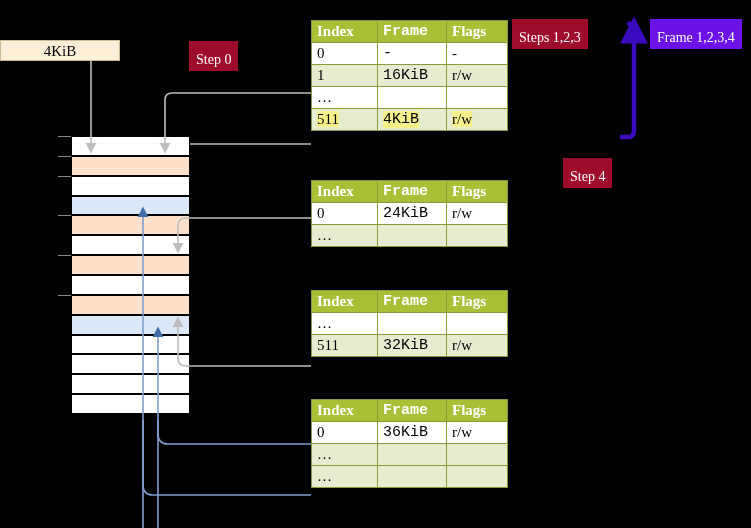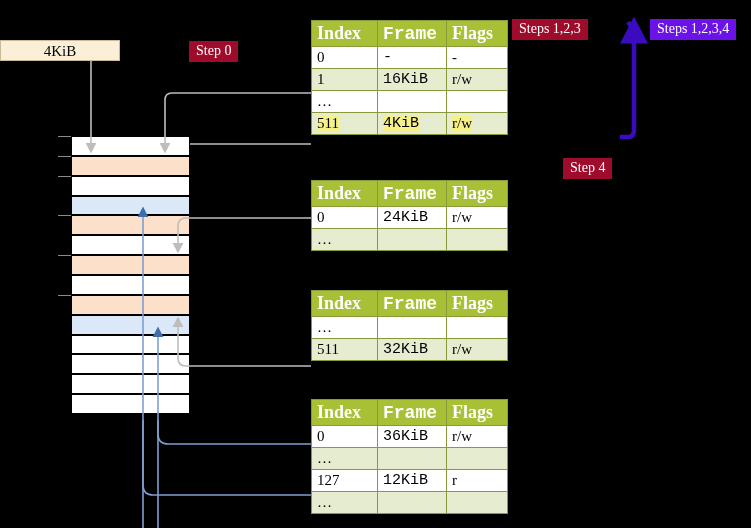--- a/index.html
+++ b/index.html
@@ -14,21 +14,21 @@
   .kib-box{
     position:absolute;left:0px;top:40px;width:120px;height:21px;
     background:#fbefd7;border:1px solid #c9bb94;
     color:#000;font-size:15px;line-height:21px;text-align:center;
     box-sizing:border-box;
   }
 
   
   .badge{
     position:absolute;color:#fff;font-size:14px;line-height:18px;
-    padding:1px 7px 2px 7px;white-space:nowrap;
+    padding:10px 7px 2px 7px;white-space:nowrap;
     box-sizing:border-box;
   }
   .badge.red{background:#9e0b2b;}
   .badge.violet{background:#6a12e8;}
   #badge-step0{left:189px;top:41px;}
   #badge-step4{left:519px;top:158px;margin-left:44px;}
   #badge-steps123{left:512px;top:19px;}
   #badge-steps1234{left:650px;top:19px;}
 
   
@@ -45,21 +45,21 @@
   }
 
   
   .ptable{
     position:absolute;border-collapse:collapse;
     font-size:14px;color:#000;background:#fff;
     border:1px solid #8a9a3a;
   }
   .ptable th{
     background:#a8c036;color:#fff;font-weight:bold;
-    text-align:left;padding:2px 5px;font-size:18px;
+    text-align:left;padding:2px 5px;font-size:15px;
     border:1px solid #8a9a3a;
   }
   .ptable td{
     padding:2px 5px;border:1px solid #8a9a3a;font-size:15px;
     height:19px;box-sizing:border-box;
   }
   .ptable tr.alt td{background:#e6ecd0;}
   .ptable tr.plain td{background:#fff;}
   .hl{background:#f5f08a;}
   .col-index{width:55px;}
@@ -78,21 +78,21 @@
 
 <div id="stage">
 
   <div class="kib-box">
     <span>4KiB</span>
   </div>
 
   <div class="badge red" id="badge-step0">Step 0</div>
   <div class="badge red" id="badge-step4">Step 4</div>
   <div class="badge red" id="badge-steps123">Steps 1,2,3</div>
-  <div class="badge violet" id="badge-steps1234">Steps 1,2,3,4</div>
+  <div class="badge violet" id="badge-steps1234">Frame 1,2,3,4</div>
 
   <div class="memcol" id="memcol">
       <div class="memrow white" style="top: 0px; height: 19.8571px;"></div>
       <div class="memrow orange" style="top: 19.8571px; height: 19.8571px;"></div>
       <div class="memrow white" style="top: 39.7143px; height: 19.8571px;"></div>
       <div class="memrow blue" style="top: 59.5714px; height: 19.8571px;"></div>
       <div class="memrow orange" style="top: 79.4286px; height: 19.8571px;"></div>
       <div class="memrow white" style="top: 99.2857px; height: 19.8571px;"></div>
       <div class="memrow orange" style="top: 119.143px; height: 19.8571px;"></div>
       <div class="memrow white" style="top: 139px; height: 19.8571px;"></div>
@@ -244,25 +244,20 @@
         <tr class="plain">
           <td class="col-index"><span>0</span></td>
           <td class="col-frame"><span>36KiB</span></td>
           <td class="col-flags"><span>r/w</span></td>
         </tr>
         <tr class="alt">
           <td class="col-index"><span>…</span></td>
           <td class="col-frame">&nbsp;</td>
           <td class="col-flags">&nbsp;</td>
         </tr>
-        <tr class="plain">
-          <td class="col-index"><span>127</span></td>
-          <td class="col-frame"><span>12KiB</span></td>
-          <td class="col-flags"><span>r</span></td>
-        </tr>
         <tr class="alt">
           <td class="col-index"><span>…</span></td>
           <td class="col-frame">&nbsp;</td>
           <td class="col-flags">&nbsp;</td>
         </tr>
       </tbody>
     </table>
 
 <div class="memtick" style="top: 136px; left: 58px;"></div>
     <div class="memtick" style="top: 155.857px; left: 58px;"></div>

